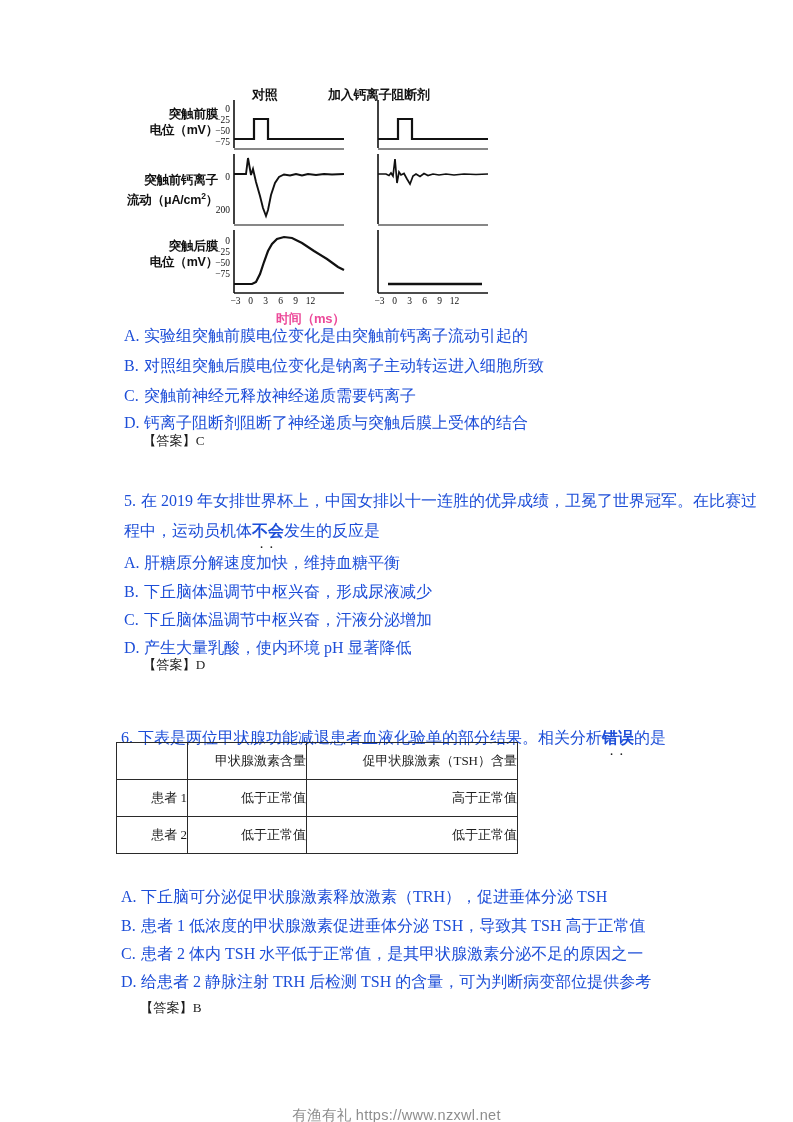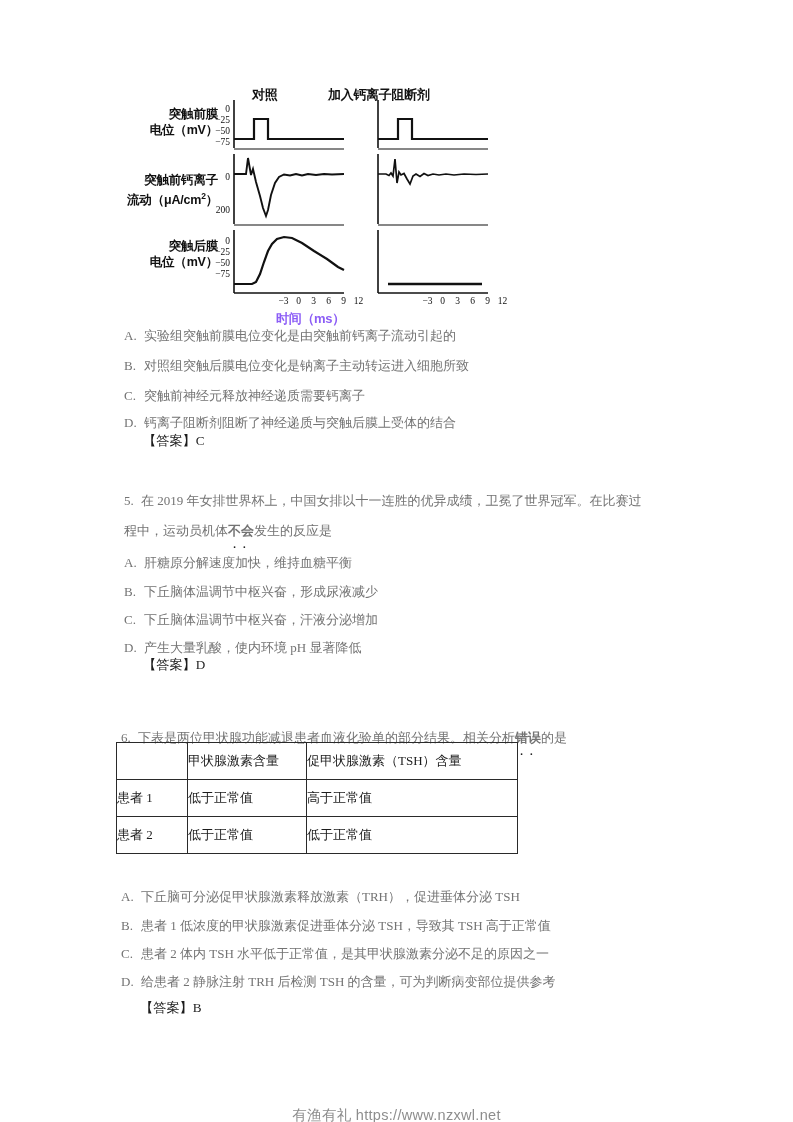--- a/index.html
+++ b/index.html
@@ -64,45 +64,44 @@
     color: #111;
     white-space: nowrap;
     letter-spacing: -0.3px;
   }
 
   .fig-xlabel {
     position: absolute;
     font-family: "Liberation Sans", "DejaVu Sans", sans-serif;
     font-size: 13px;
     font-weight: 600;
-    color: #8b5cf6;
+    color: #ec4899;
     white-space: nowrap;
     letter-spacing: -0.3px;
   }
 
   .fig-xticks {
     position: absolute;
     font-family: "Liberation Serif", "DejaVu Serif", serif;
     font-size: 9.5px;
     color: #111;
     white-space: nowrap;
-    margin-left: 48px;
   }
   .fig-xticks span {
     display: inline-block;
     width: 15px;
     text-align: center;
   }
 
   
   .para {
     position: absolute;
-    font-size: 13px;
+    font-size: 16px;
     line-height: 20px;
-    color: #737373;
+    color: #1d4ed8;
     white-space: nowrap;
   }
 
   .opt-mark {
     display: inline-block;
     width: 20px;
     font-family: "Liberation Serif", "DejaVu Serif", serif;
   }
   .q-num {
     display: inline-block;
@@ -139,21 +138,21 @@
   .data-table {
     position: absolute;
     left: 116px;
     top: 742px;
     border-collapse: collapse;
     font-size: 13px;
     color: #1c1c1c;
   }
   .data-table td {
     border: 1px solid #2a2a2a;
-    text-align: left;
+    text-align: right;
     vertical-align: middle;
     padding: 0;
     height: 36px;
     font-weight: normal;
   }
   .data-table td.c0 { width: 70px; }
   .data-table td.c1 { width: 118px; }
   .data-table td.c2 { width: 210px; }
 
   

